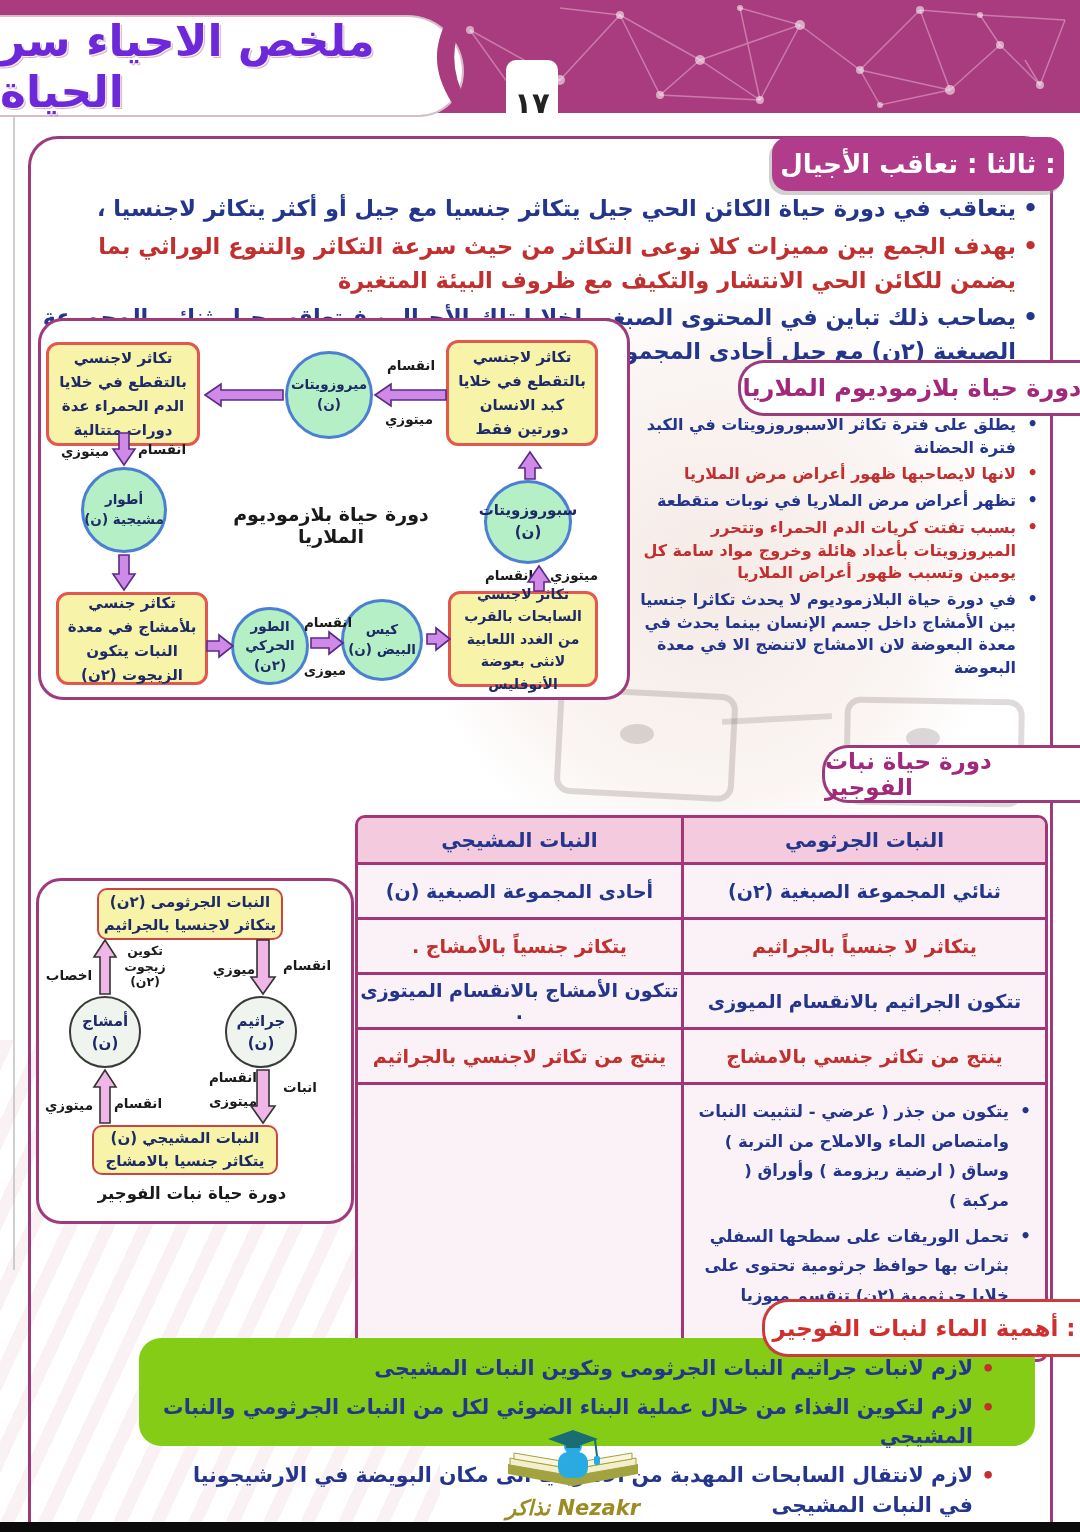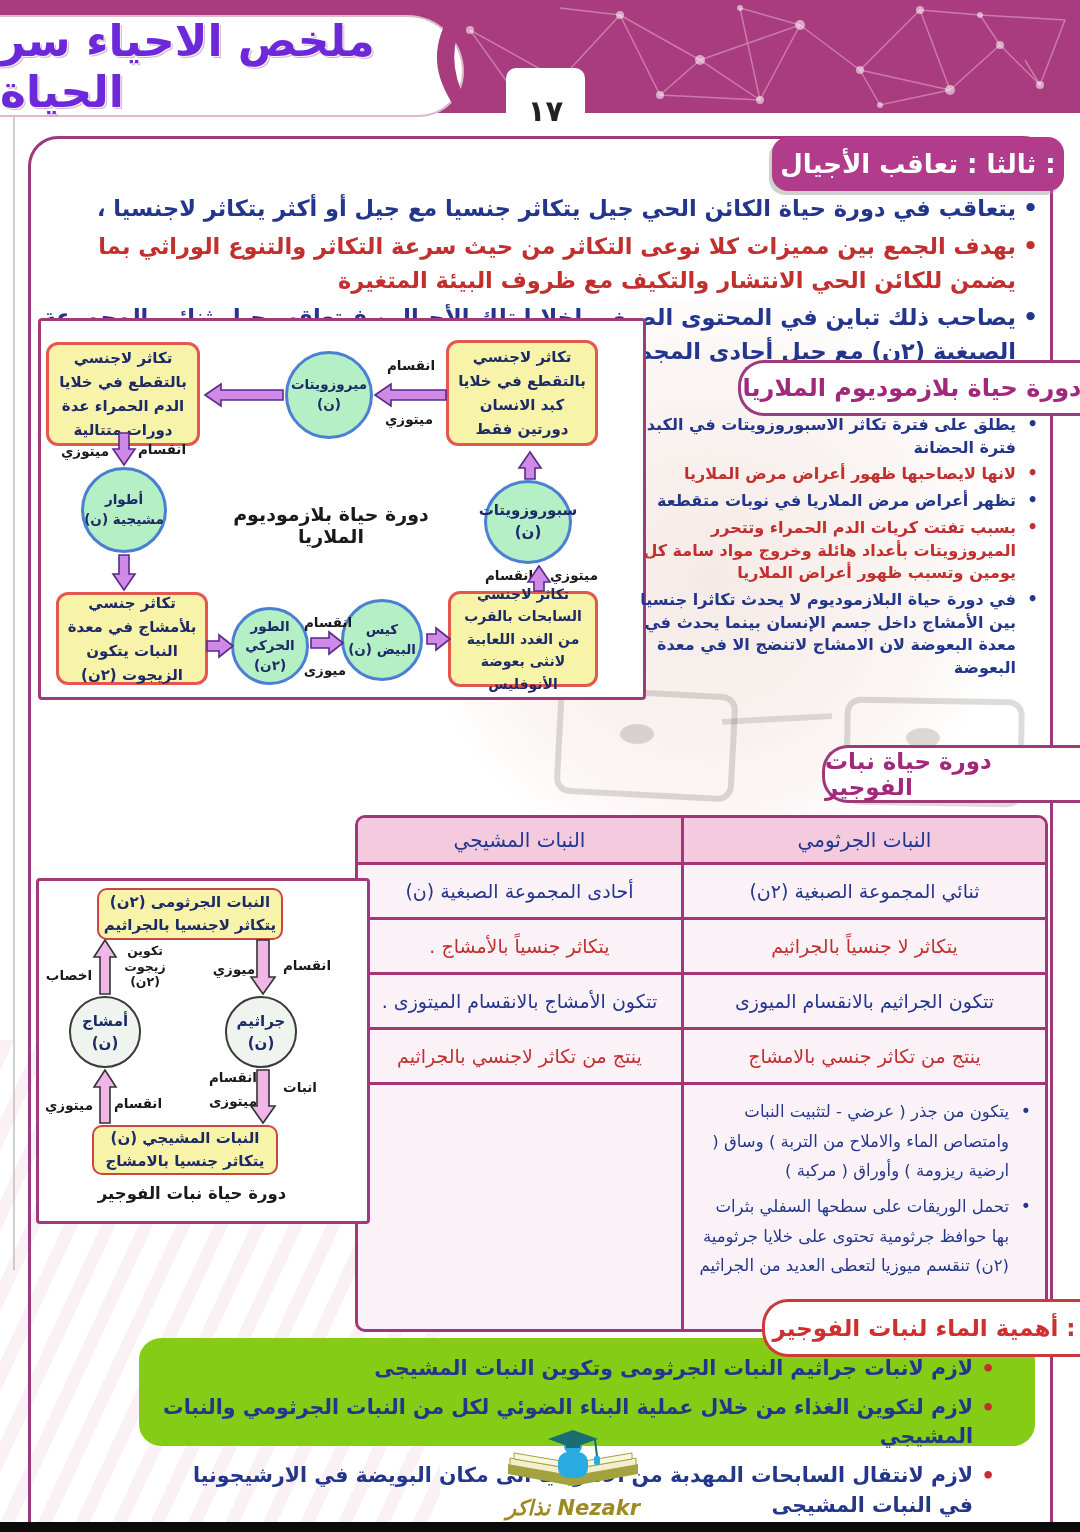--- a/index.html
+++ b/index.html
@@ -20,56 +20,56 @@
   .wm-doodle{left:878px;top:1248px;width:92px;height:62px;border:3px solid rgba(238,148,62,.38);
     border-radius:50%;transform:rotate(-18deg);}
   
   .banner{left:0;top:0;width:1080px;height:113px;background:#a93c7e;z-index:4;}
   .banner-plate{left:0;top:15px;width:462px;height:98px;background:#fff;
     border-radius:0 58px 46px 0;border:2px solid rgba(150,60,110,.35);border-left:none;z-index:5;
     display:flex;align-items:center;justify-content:center;}
   .banner-title{color:#6d28d9;font-size:44px;font-weight:bold;letter-spacing:-1px;
     text-shadow:1px 1px 0 rgba(255,255,255,.8),2px 2px 0 rgba(150,50,100,.35);}
   .banner-paren{left:428px;top:2px;z-index:6;color:#a93c7e;font-size:104px;font-weight:bold;line-height:104px;}
-  .page-tab{left:506px;top:68px;width:79px;height:64px;background:#fff;border-radius:10px;z-index:6;
+  .page-tab{left:506px;top:60px;width:52px;height:64px;background:#fff;border-radius:10px;z-index:6;
     display:flex;align-items:flex-end;justify-content:center;padding-bottom:4px;box-sizing:border-box;
     color:#222;font-size:29px;font-weight:bold;}
   
   .frame{left:28px;top:136px;width:1019px;height:1420px;border:3px solid #9d3a7c;
     border-radius:30px 30px 0 0;border-bottom:none;z-index:1;}
   
   .h1chip{left:772px;top:137px;width:292px;height:54px;background:#b23c8c;border-radius:16px;
     z-index:3;display:flex;align-items:center;justify-content:center;color:#fff;font-size:26px;font-weight:bold;
     box-shadow:-3px 4px 0 rgba(150,150,150,.45);}
   .wchip{background:#fff;border:3px solid #9d3a7c;border-right:none;border-radius:26px 0 0 26px;z-index:3;
     display:flex;align-items:center;justify-content:center;color:#a2287c;font-weight:bold;position:absolute;}
   .wchip.red{border-color:#cc3b3b;color:#d02f2f;}
   
   .blue{color:#24368c;} .red{color:#c22f2f;}
   .bullets{direction:rtl;text-align:right;font-weight:bold;z-index:2;}
   .bullets .b{position:relative;padding-right:26px;margin-bottom:4px;}
   .bullets .b::before{content:"\2022";position:absolute;right:4px;top:-1px;font-size:1.05em;}
   
-  .diagram{background:#fff;border:3px solid #a03a7d;border-radius:4px;z-index:2;direction:rtl;padding-left:16px;}
+  .diagram{background:#fff;border:3px solid #a03a7d;border-radius:25px;z-index:2;direction:rtl;}
   .node{position:absolute;display:flex;align-items:center;justify-content:center;text-align:center;
     font-weight:bold;color:#1d2a66;box-sizing:border-box;}
   .ybox{background:#f7f3a9;border:3px solid #e4574f;border-radius:12px;font-size:15px;line-height:1.6;padding:3px;}
   .gcirc{background:#b4efc6;border:3px solid #4a7fd4;border-radius:50%;font-size:13.5px;line-height:1.45;}
   .wcirc{background:#f0f4ef;border:2.5px solid #3a3a3a;border-radius:50%;font-size:15px;line-height:1.5;color:#1d2a66;}
   .fybox{background:#f7f3a9;border:2.5px solid #cc4444;border-radius:10px;font-size:15px;line-height:1.55;}
   .dlabel{position:absolute;font-size:13.5px;font-weight:bold;color:#1a1a1a;text-align:center;line-height:1.25;}
   .dtitle{position:absolute;font-size:19px;font-weight:bold;color:#1a1a1a;text-align:center;}
   .arrowsvg{position:absolute;left:0;top:0;pointer-events:none;}
   
   .ctable{left:355px;top:815px;width:687px;z-index:2;direction:rtl;border:3px solid #a43577;
     border-radius:10px;overflow:hidden;background:#fbf2f7;position:absolute;}
   .trow{display:flex;border-top:3px solid #a43577;}
   .trow:first-child{border-top:none;}
   .tcell{box-sizing:border-box;display:flex;align-items:center;justify-content:center;text-align:center;
-    font-weight:normal;font-size:19px;}
+    font-weight:bold;font-size:19px;}
   .tcell.c-r{flex:0 0 53%;border-left:3px solid #a43577;}
   .tcell.c-l{flex:1;}
   .thead .tcell{height:44px;background:#f3cade;color:#24368c;font-size:20px;}
   .trow.simple .tcell{height:52px;}
   .trow.tall .tcell{min-height:232px;align-items:flex-start;justify-content:flex-start;padding:12px 10px;
     flex-direction:column;font-size:16.5px;color:#24368c;text-align:right;}
   .trow.tall .b{line-height:1.8;margin-bottom:6px;}
   
   .pink-panel{left:139px;top:1338px;width:896px;height:108px;background:#84cc16;border-radius:22px;z-index:2;}
   .pink-panel .bullets{padding:16px 36px 0 20px;font-size:20.5px;line-height:1.45;}

